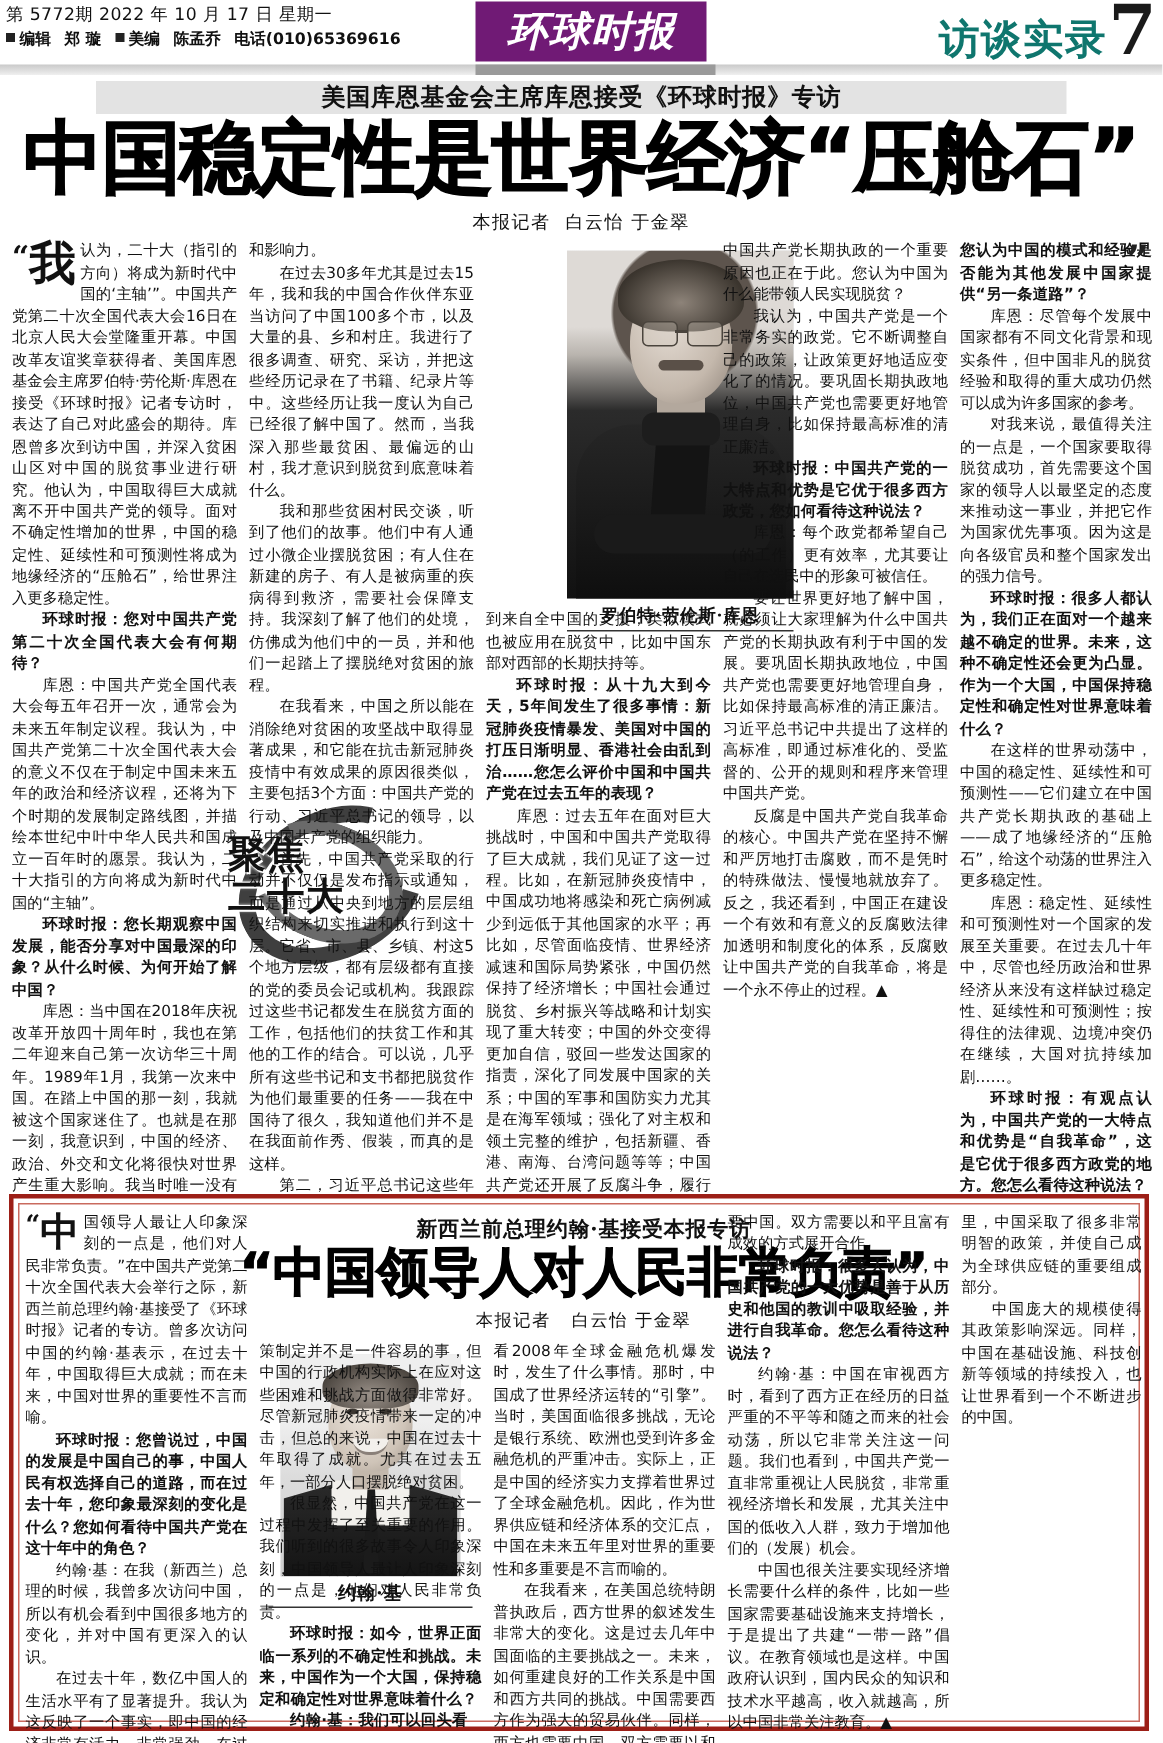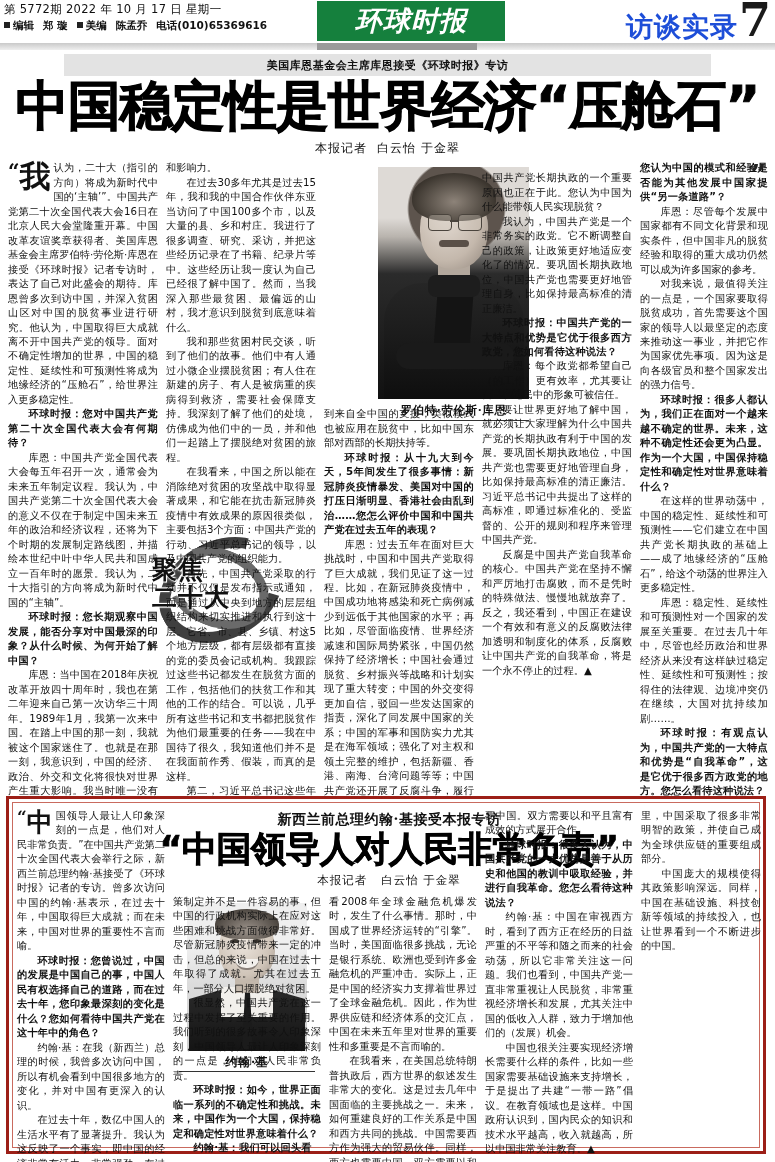--- a/index.html
+++ b/index.html
@@ -15,31 +15,31 @@
 
   
   .masthead{position:relative;height:52px;}
   .mast-left{position:absolute;left:4px;top:2px;width:300px;}
   .mast-line1{font-size:11.5px;letter-spacing:.3px;white-space:nowrap;font-weight:400;}
   .mast-line2{font-size:10.5px;margin-top:2px;white-space:nowrap;font-weight:700;}
   .sq{display:inline-block;width:6px;height:6px;background:#222;margin-right:3px;vertical-align:1px;}
   .mast-line2 .gap{display:inline-block;width:9px;}
 
   .logo-box{
-    position:absolute;left:317px;top:1px;width:188px;height:40px;
-    background:#15803d;color:#fff;
+    position:absolute;left:317px;top:1px;width:154px;height:40px;
+    background:#701a75;color:#fff;
     display:flex;align-items:center;justify-content:center;
     font-family:"DejaVu Serif","Liberation Serif",serif;
     font-size:27px;font-weight:700;letter-spacing:1px;
     font-style:italic;
   }
   .mast-right{position:absolute;right:4px;top:2px;display:flex;align-items:flex-end;}
   .mast-section{
     font-family:"DejaVu Serif","Liberation Serif",serif;
-    font-size:27px;font-weight:700;letter-spacing:1px;color:#1d4ed8;
+    font-size:27px;font-weight:700;letter-spacing:1px;color:#0f766e;
     line-height:1;
   }
   .mast-pageno{
     font-family:"DejaVu Serif","Liberation Serif",serif;
     font-size:46px;font-weight:700;line-height:.82;color:#1a1a1a;
     margin-left:1px;
   }
   .mast-rule{
     position:absolute;left:0;top:43px;width:775px;height:7px;
     background:linear-gradient(to bottom,#c9c9c9,#efefef);
@@ -47,21 +47,21 @@
   .mast-rule-dark{position:absolute;left:317px;top:43px;width:160px;height:7px;background:#9a9a9a;}
 
   
   .art1{position:relative;margin-top:2px;}
   .kicker-band{
     background:#e3e3e3;height:22px;display:flex;align-items:center;justify-content:center;
     margin:0 64px 0 64px;
   }
   .kicker{
     font-family:Liberation Serif, serif;
-    font-size:11px;font-weight:700;letter-spacing:.5px;
+    font-size:16px;font-weight:700;letter-spacing:.5px;
   }
   .headline{
     text-align:center;
     font-family:"DejaVu Sans","Liberation Sans",sans-serif;
     font-weight:900;
     font-size:53px;
     letter-spacing:-1px;
     line-height:1.06;
     margin:2px 0 0 0;
     color:#000;
@@ -78,21 +78,21 @@
   .cols1{position:relative;height:608px;}
   .col{position:absolute;top:0;font-size:10.2px;line-height:1.42;text-align:justify;
        font-family:"DejaVu Sans","Liberation Sans",sans-serif;}
   .col p{margin:0;text-indent:2em;}
   .col p.noind{text-indent:0;}
   .qtext{font-weight:700;letter-spacing:.2px;}
 
   .c1{left:8px;width:150px;}
   .c2{left:166px;width:150px;}
   .c3{left:324px;width:150px;}
-  .c4{left:482px;width:150px;margin-top:10px;}
+  .c4{left:482px;width:150px;}
   .c5{left:640px;width:128px;}
 
   .dropcap-wrap{position:relative;}
   .dropcap{
     float:left;font-size:31px;font-weight:900;line-height:.92;
     margin:1px 3px 0 0;
     font-family:"DejaVu Sans","Liberation Sans",sans-serif;
   }
   .openq{float:left;font-size:20px;font-weight:900;line-height:1;margin:0 0 0 0;
          font-family:"DejaVu Serif","Liberation Serif",serif;}

